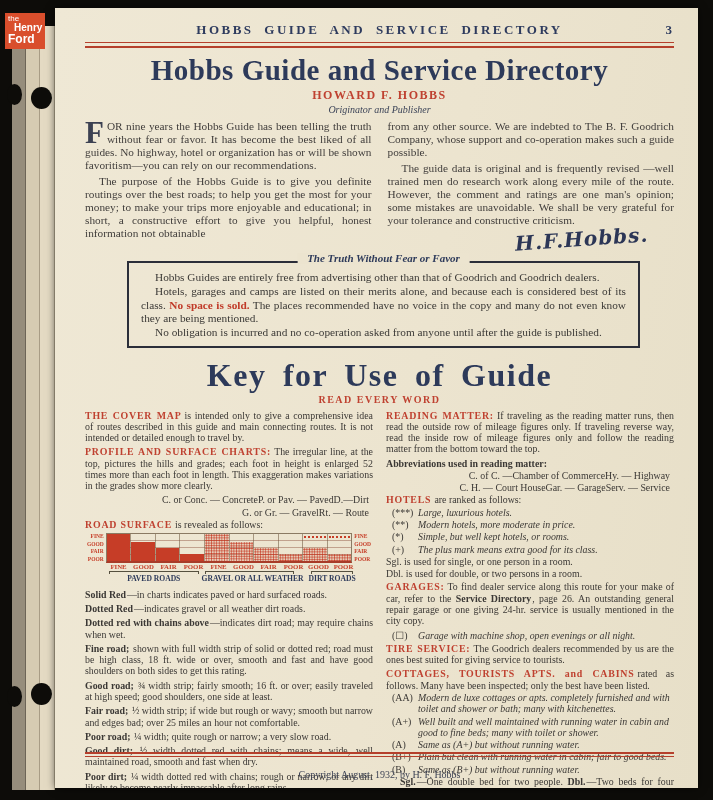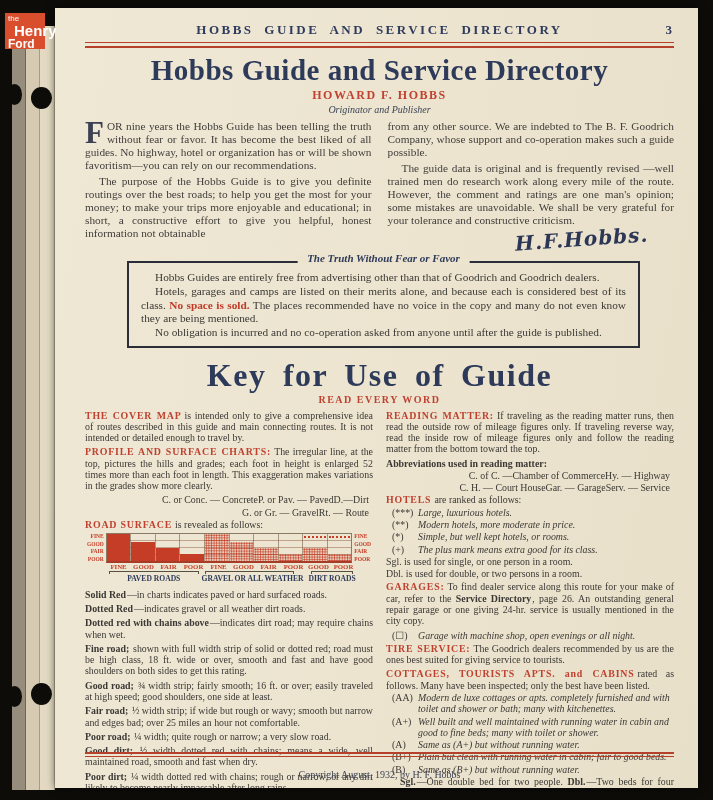--- a/index.html
+++ b/index.html
@@ -18,21 +18,21 @@
 
   .hole { position:absolute; background:#0d0c09; border-radius:50%; }
   .hole-tl { left:7px; top:84px; width:15px; height:21px; }
   .hole-tr { left:31px; top:87px; width:21px; height:22px; }
   .hole-bl { left:7px; top:686px; width:15px; height:21px; }
   .hole-br { left:31px; top:683px; width:21px; height:22px; }
 
   .logo { position:absolute; left:5px; top:13px; width:40px; height:36px; background:#d94e2c;
           color:#fff; font-family:"Liberation Sans",sans-serif; padding:2px 3px; line-height:1; }
   .logo .the { font-size:8px; display:block; }
-  .logo .henry { font-size:15px; font-weight:bold; display:block; margin-left:6px; }
+  .logo .henry { font-size:10px; font-weight:bold; display:block; margin-left:6px; }
   .logo .ford { font-size:12px; font-weight:bold; display:block; }
 
   .running-head { position:relative; text-align:center; color:#2e3b5e; font-weight:bold;
                   font-size:13px; letter-spacing:2.5px; word-spacing:5px; }
   .page-num { position:absolute; right:2px; top:0; letter-spacing:0; }
   .double-rule { margin-top:4px; height:6px; border-top:1px solid #b5402c; border-bottom:2px solid #b5402c; }
 
   .doc-title { margin-top:6px; text-align:center; color:#2d3a5a; font-weight:bold; font-size:29px; letter-spacing:.5px; }
   .author { text-align:center; color:#bf4130; font-weight:bold; font-size:12px; letter-spacing:1.5px; margin-top:1px; }
   .role { text-align:center; color:#3c4458; font-style:italic; font-size:10px; margin-top:1px; }

